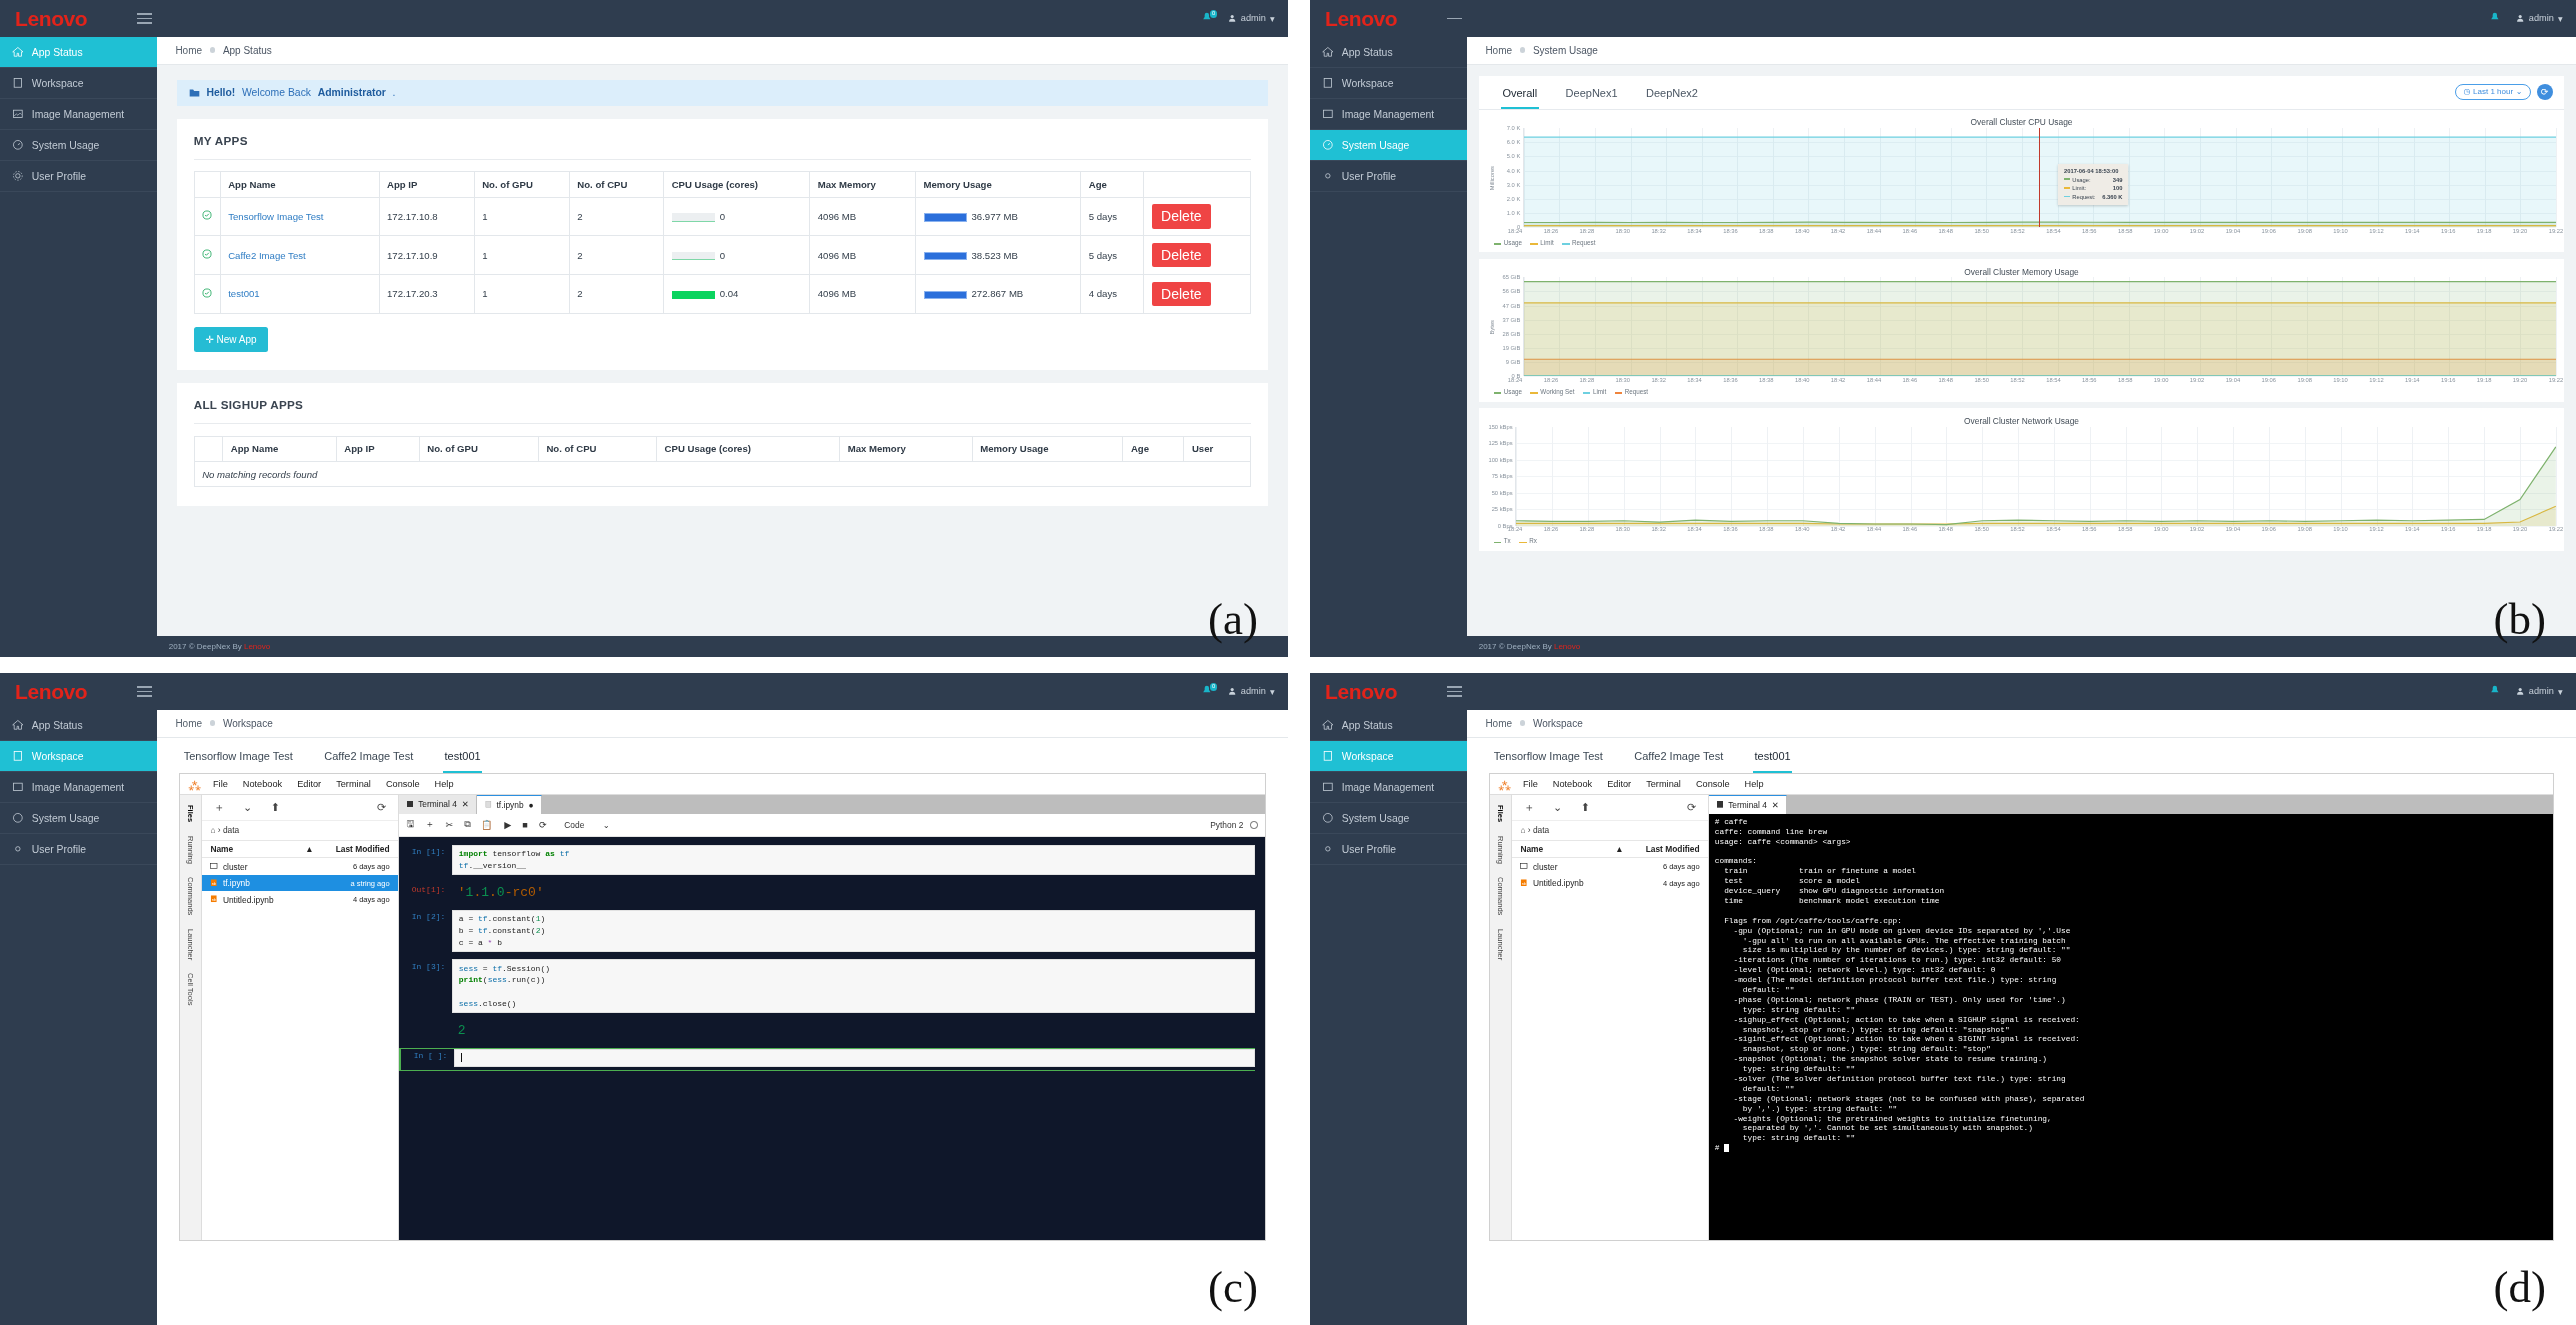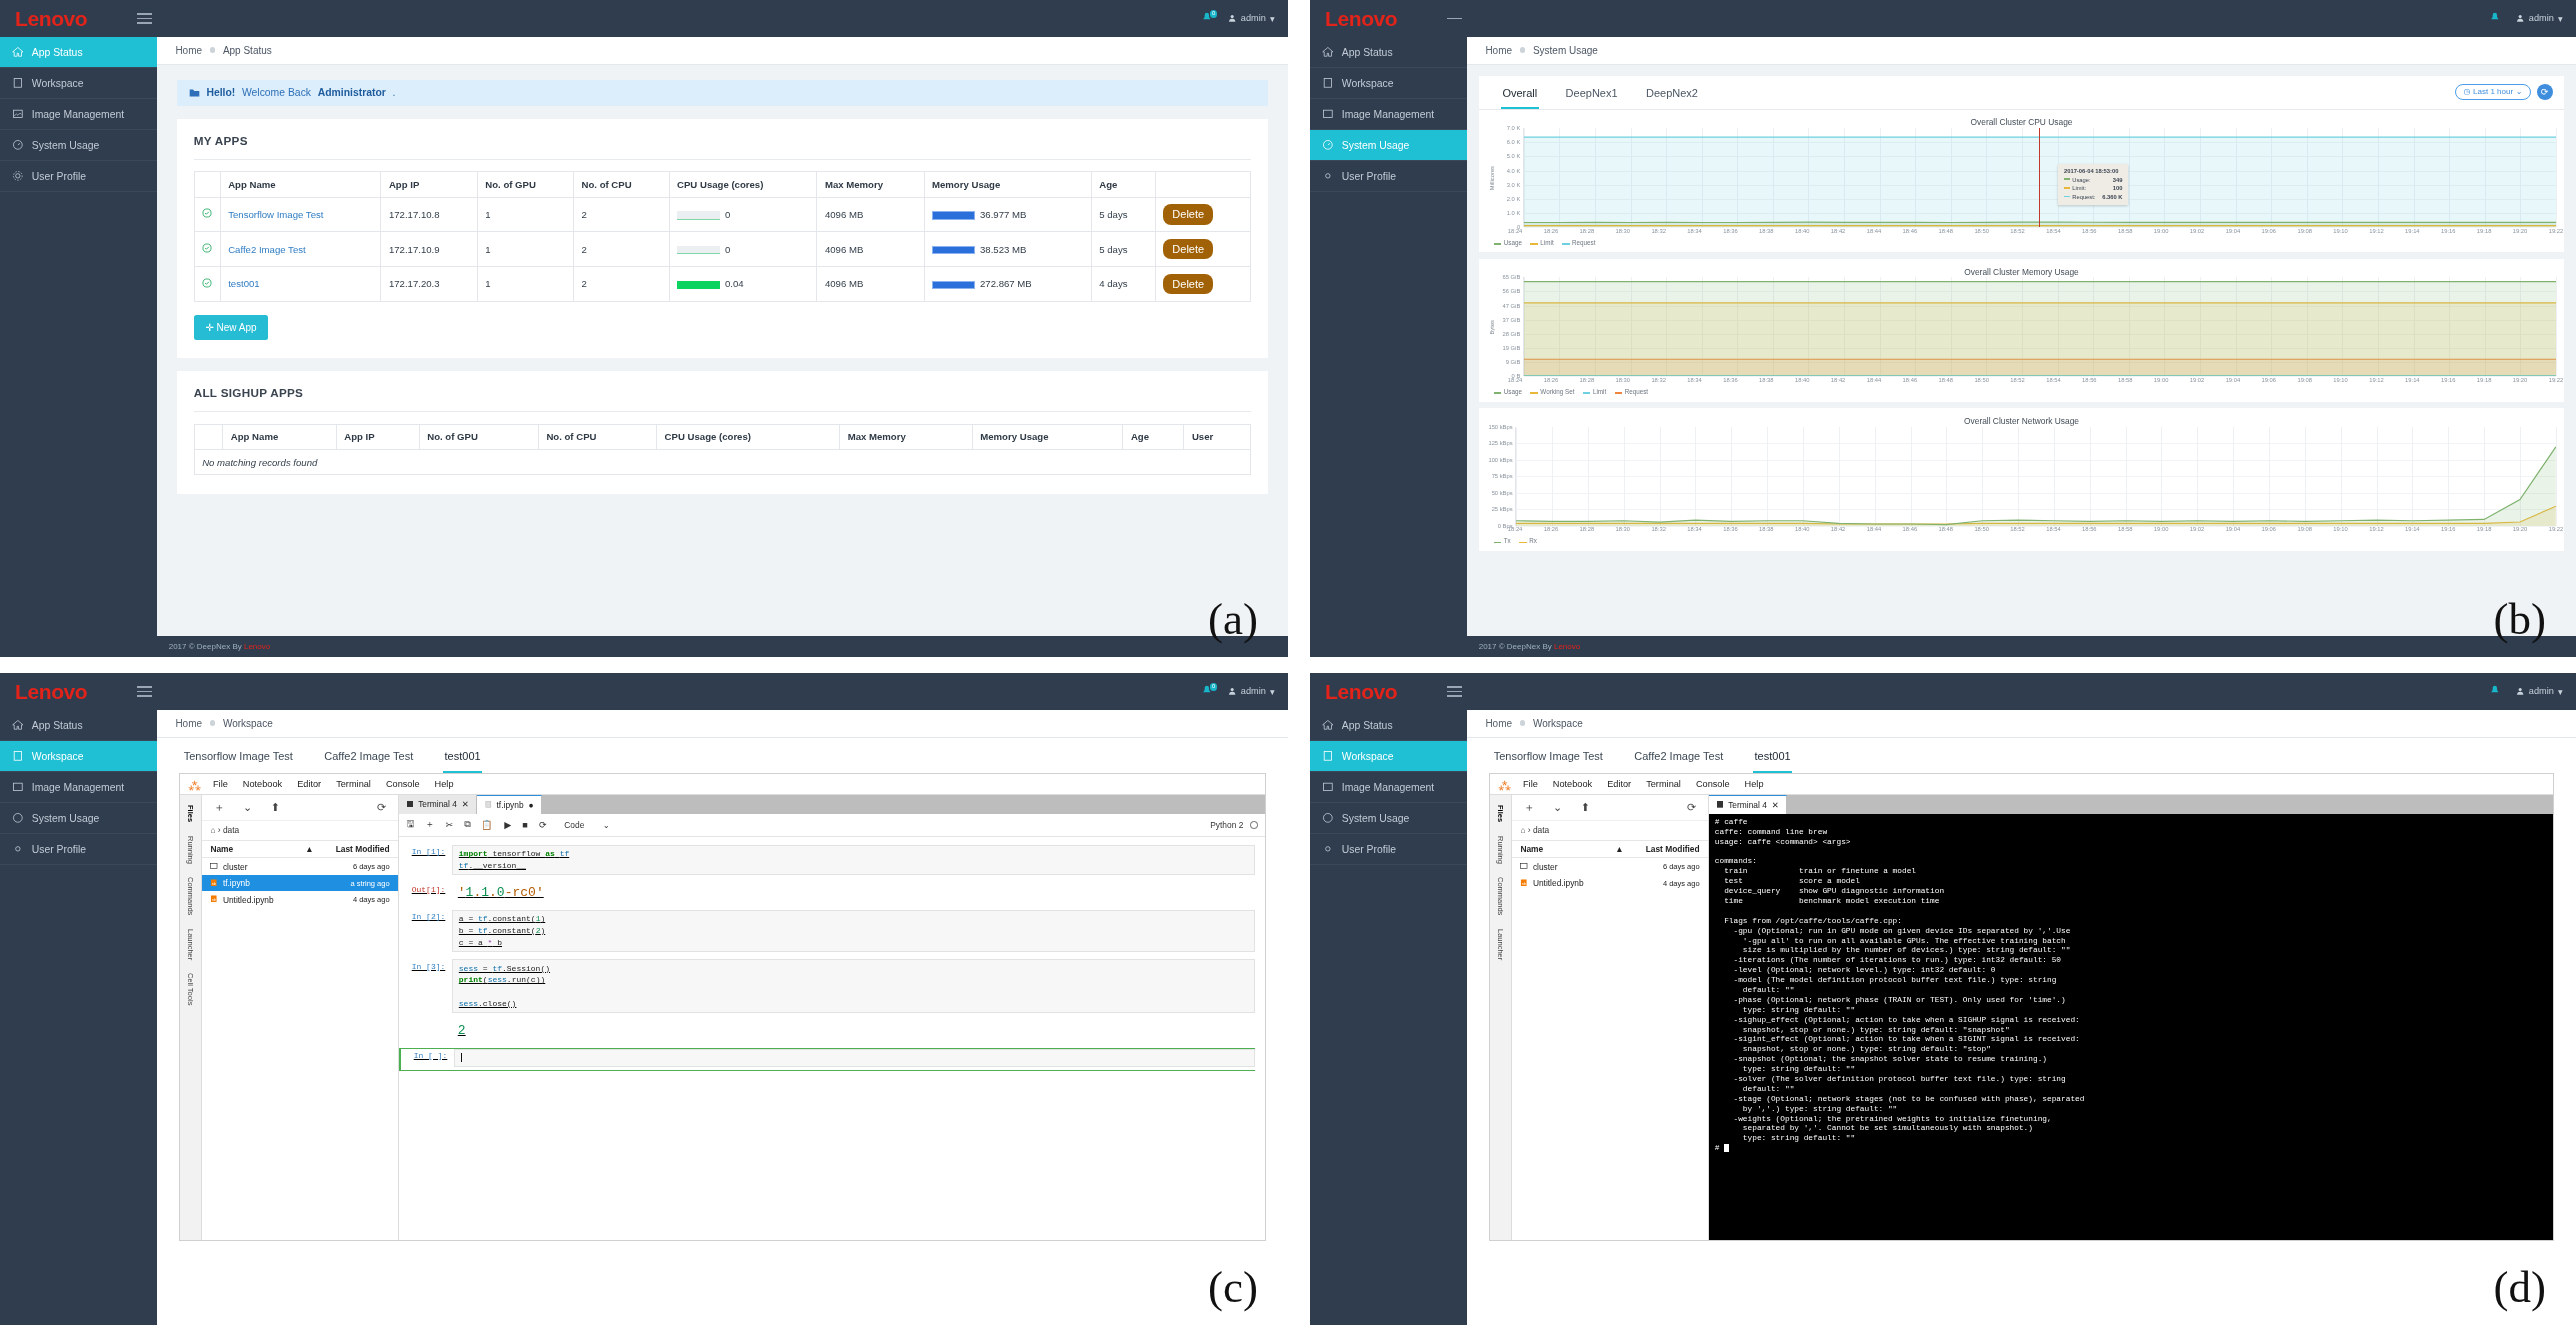--- a/index.html
+++ b/index.html
@@ -100,22 +100,22 @@
   .minibar {
     display: inline-block; width: 43px; height: 8.4px; background: #eceff1;
     border-bottom: 0.8px solid #7fd7a8; vertical-align: middle; margin-right: 5px;
   }
   .minibar.f { background: #0ad45f; border-bottom: none; }
   .membar {
     display: inline-block; width: 43px; height: 8.4px; background: #2b6fdb;
     vertical-align: middle; margin-right: 5px; border: 0.8px solid #8ab2ef;
   }
   .btn-del {
-    background: #a16207; color: #fff; border: none; font-size: 11px;
-    padding: 4.2px 9.2px; border-radius: 8px;
+    background: #ef4444; color: #fff; border: none; font-size: 14px;
+    padding: 4.2px 9.2px; border-radius: 2px;
   }
   .btn-new {
     background: #25bcd4; color: #fff; border: none; font-size: 10px;
     padding: 6.7px 11.7px; border-radius: 2.5px; margin-top: 13.4px;
   }
   .nomatch { text-align: left; color: #3a4450; font-style: italic; }
 
   
   .tabs { display: flex; gap: 25px; padding: 0 22px; }
   .tab {
@@ -236,21 +236,21 @@
     padding: 0 7.5px; background: #e8e8e8; border-right: 0.8px solid #bdbdbd;
   }
   .jl-dtab.act { background: #fff; border-top: 1.7px solid #2b8fe0; }
   .jl-toolbar {
     display: flex; align-items: center; gap: 11px; background: #fff;
     padding: 3.3px 7.5px; font-size: 9.2px; color: #333; border-bottom: 0.8px solid #e4e4e4;
   }
   .jl-toolbar .kind {
     margin-left: 6.7px; font-size: 8.4px; display: flex; align-items: center; gap: 18.4px;
   }
-  .jl-nb { flex: 1; background: #ffffff; padding: 7.5px 0 0; overflow: hidden; font-size: 8.4px; text-decoration: underline; }
+  .jl-nb { flex: 1; background: #0f172a; padding: 7.5px 0 0; overflow: hidden; font-size: 8.4px; }
   .nb-row { display: flex; padding: 0 0 7.5px; }
   .nb-prompt {
     width: 53px; text-align: right; padding-right: 6.7px; color: #307fc1;
     font-family: "Liberation Mono", monospace; font-size: 8px; padding-top: 2.5px;
   }
   .nb-prompt.out { color: #c0392b; }
   .nb-input {
     flex: 1; background: #f7f7f7; border: 0.8px solid #e2e2e2; padding: 2.5px 5.8px;
     font-family: "Liberation Mono", monospace; font-size: 8px; color: #222;
     white-space: pre; line-height: 1.45; margin-right: 10px;

